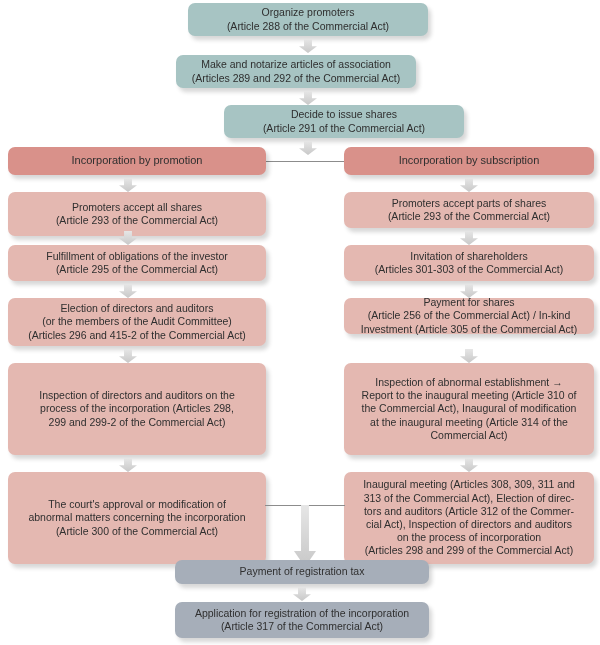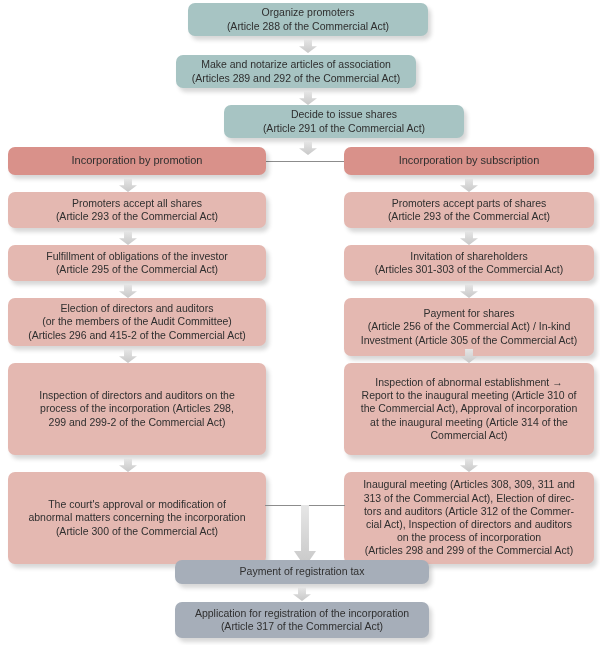--- a/index.html
+++ b/index.html
@@ -105,21 +105,21 @@
   <div class="node header" style="left:8px; top:147px; width:258px; height:28px;">
     <span class="txt">Incorporation by promotion</span>
   </div>
 
   <div class="node header" style="left:344px; top:147px; width:250px; height:28px;">
     <span class="txt">Incorporation by subscription</span>
   </div>
 
   <div class="arrow" style="left:119px; top:178px;"></div>
 
-  <div class="node pink" style="left:8px; top:192px; width:258px; height:36px;">
+  <div class="node pink" style="left:8px; top:192px; width:258px; height:44px;">
     <span class="txt">
       <span>Promoters accept all shares</span><br>
       <span>(Article 293 of the Commercial Act)</span>
     </span>
   </div>
 
   <div class="arrow" style="left:119px; top:231px;"></div>
 
   <div class="node pink" style="left:8px; top:245px; width:258px; height:36px;">
     <span class="txt">
@@ -171,35 +171,35 @@
 
   <div class="node pink" style="left:344px; top:245px; width:250px; height:36px;">
     <span class="txt">
       <span>Invitation of shareholders</span><br>
       <span>(Articles 301-303 of the Commercial Act)</span>
     </span>
   </div>
 
   <div class="arrow" style="left:460px; top:284px;"></div>
 
-  <div class="node pink" style="left:344px; top:298px; width:250px; height:58px;">
+  <div class="node pink" style="left:344px; top:298px; width:250px; height:36px;">
     <span class="txt">
       <span>Payment for shares</span><br>
       <span>(Article 256 of the Commercial Act) / In-kind</span><br>
       <span>Investment (Article 305 of the Commercial Act)</span>
     </span>
   </div>
 
   <div class="arrow" style="left:460px; top:349px;"></div>
 
   <div class="node pink" style="left:344px; top:363px; width:250px; height:92px;">
     <span class="txt">
       <span>Inspection of abnormal establishment →</span><br>
       <span>Report to the inaugural meeting (Article 310 of</span><br>
-      <span>the Commercial Act), Approval of incorporation</span><br>
+      <span>the Commercial Act), Inaugural of modification</span><br>
       <span>at the inaugural meeting (Article 314 of the</span><br>
       <span>Commercial Act)</span>
     </span>
   </div>
 
   <div class="arrow" style="left:460px; top:458px;"></div>
 
   <div class="node pink" style="left:344px; top:472px; width:250px; height:92px;">
     <span class="txt">
       <span>Inaugural meeting (Articles 308, 309, 311 and</span><br>

